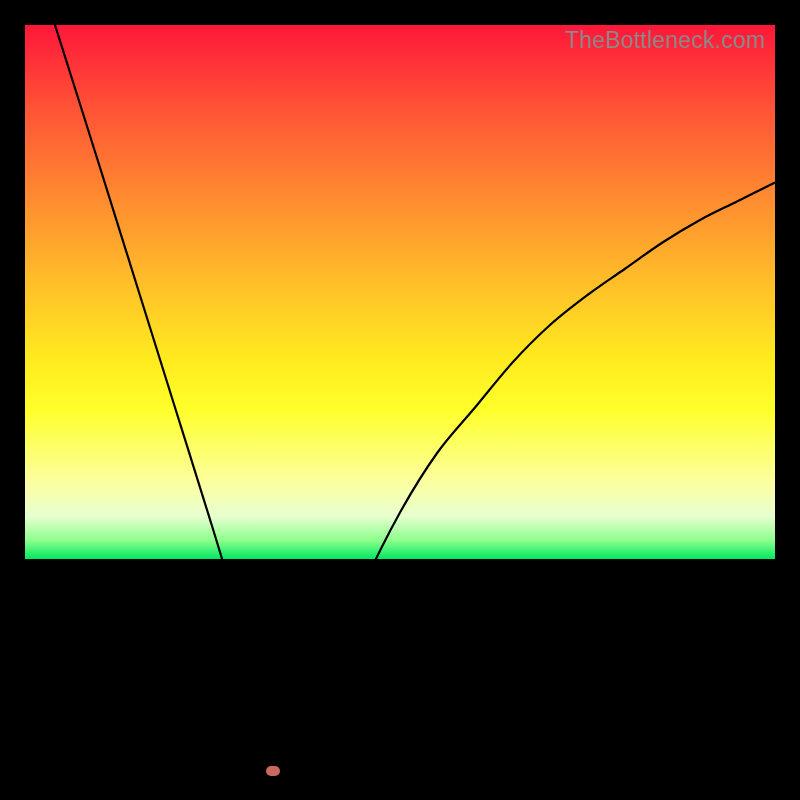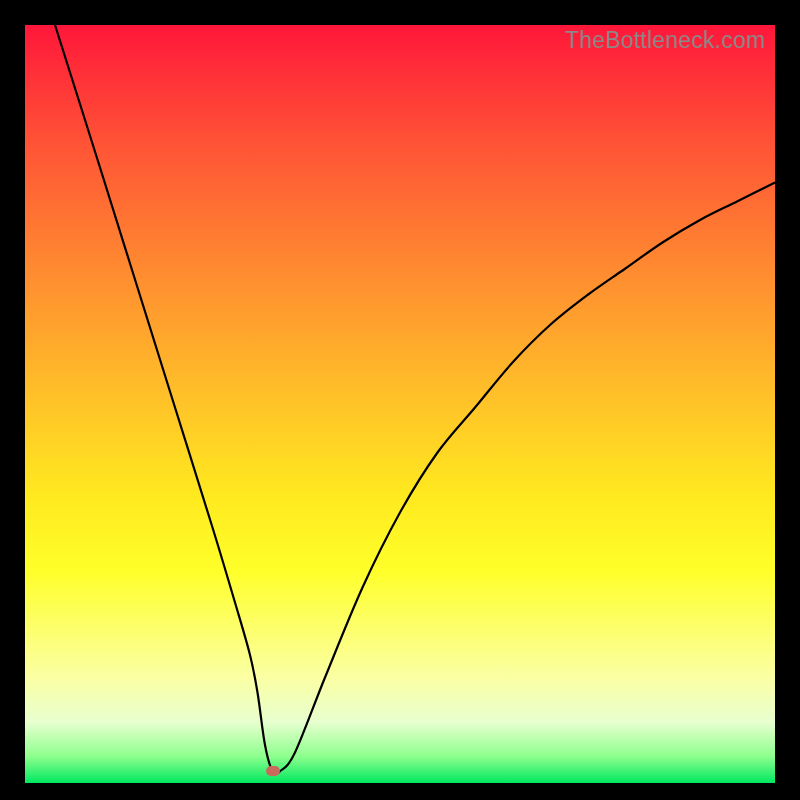--- a/index.html
+++ b/index.html
@@ -8,21 +8,21 @@
     width: 800px;
     height: 800px;
     background: #000;
     position: relative;
   }
   .plot-area {
     position: absolute;
     left: 25px;
     top: 25px;
     width: 750px;
-    height: 758px;
+    height: 534px;
     background: linear-gradient(to bottom,
       #ff173a 0%,
       #ff5136 15%,
       #ff8d30 33%,
       #ffc428 50%,
       #ffe91f 62%,
       #ffff2a 72%,
       #fbffa3 86%,
       #e7ffcf 92%,
       #8dff8d 96.5%,

